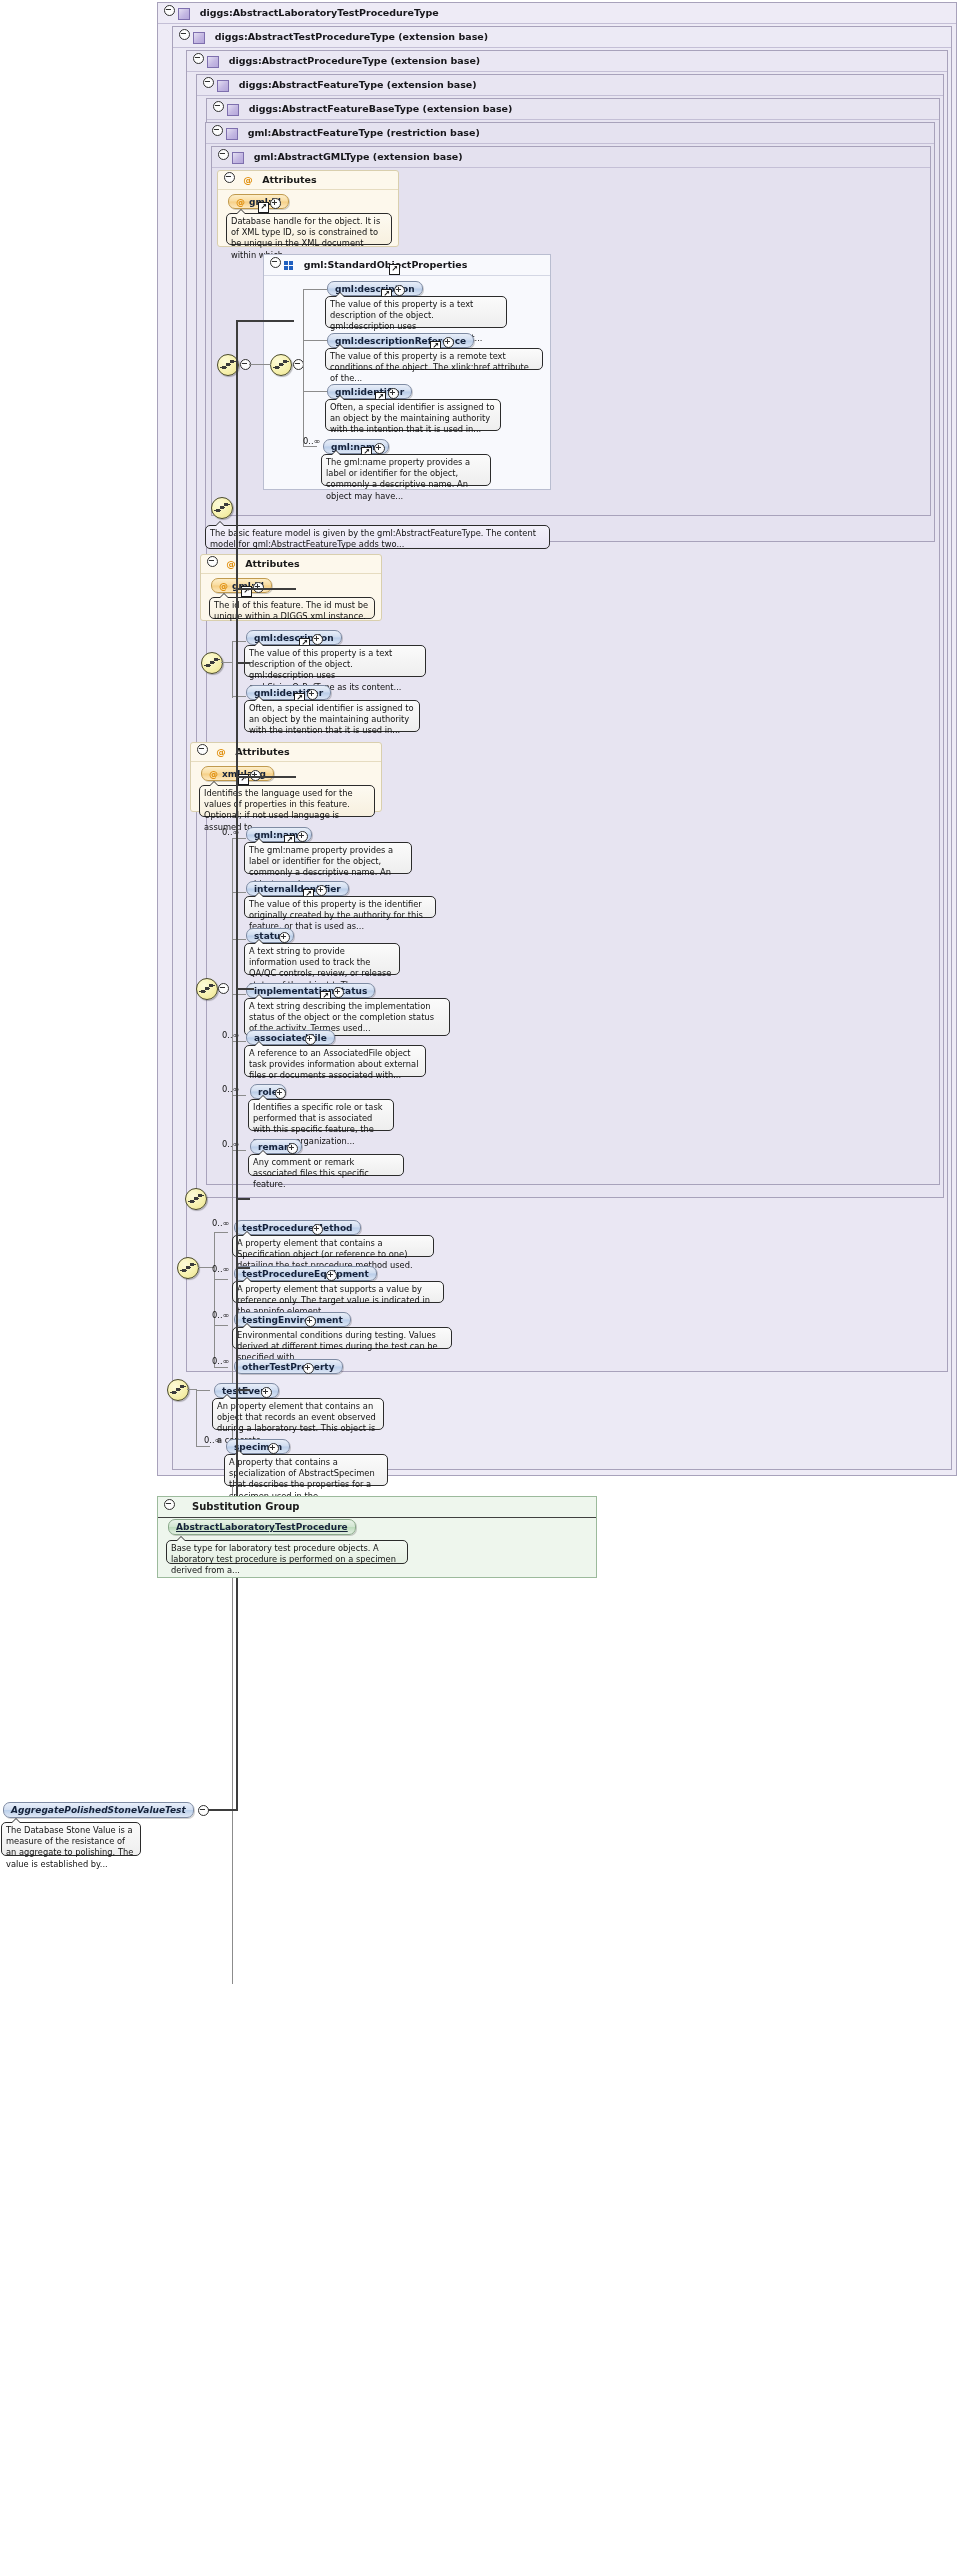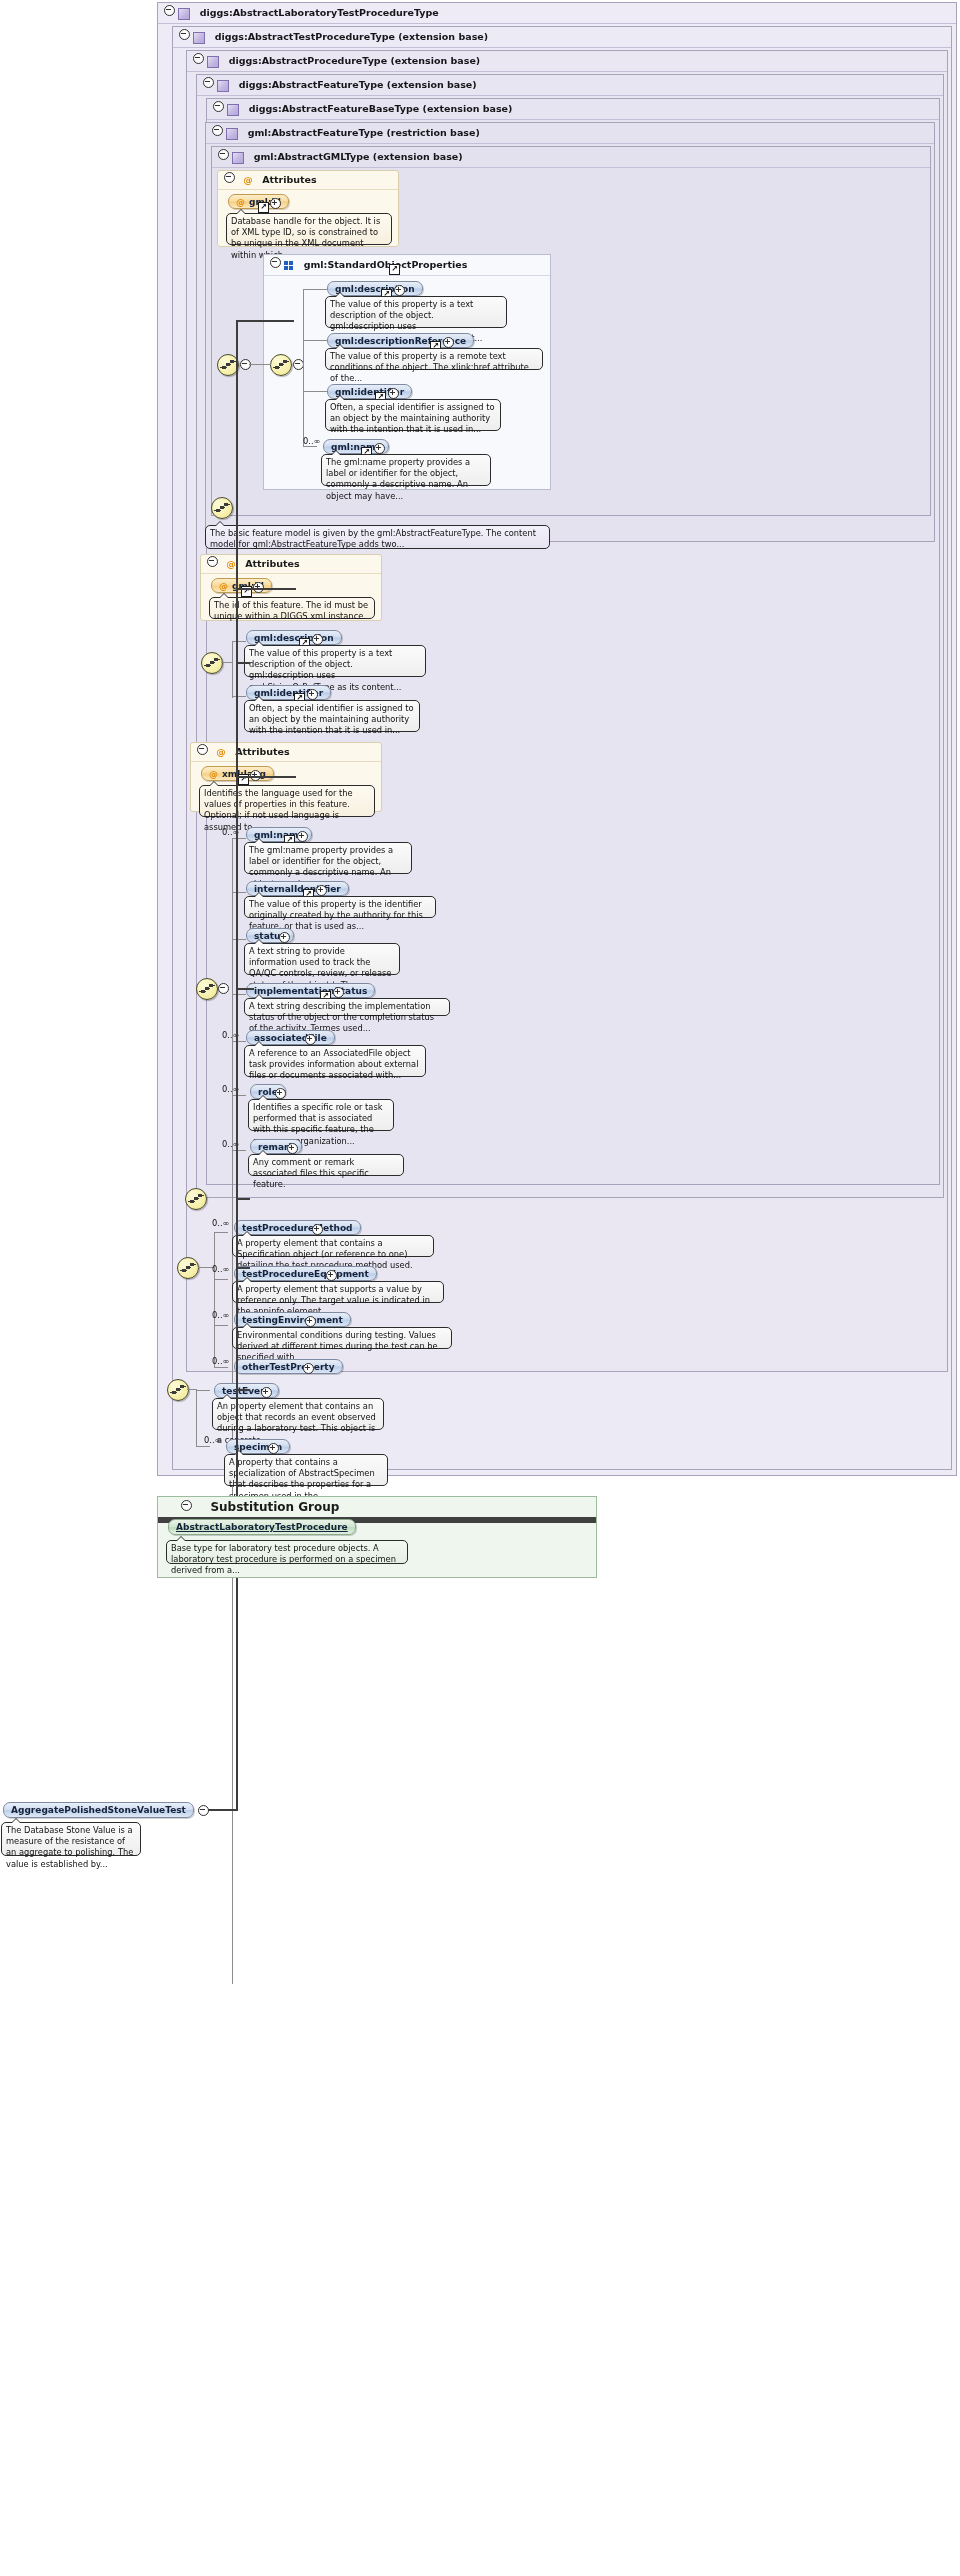--- a/index.html
+++ b/index.html
@@ -68,20 +68,21 @@
   }
   .node.attr .at{margin:0 4px 0 0;}
   .node.subst{
     border:1px solid #8aa98a;
     background:linear-gradient(180deg,#e9f3e9 0%,#d2e6d2 48%,#bddcbd 52%,#e2f0e2 100%);
     text-decoration:underline;
   }
   .node.root{
     border:1px solid #7e8ba3;
     background:linear-gradient(180deg,#eaf0fa 0%,#d2def1 48%,#bacfea 52%,#dfe8f6 100%);
+    font-style:italic;
   }
 
   
   .doc{
     position:absolute;box-sizing:border-box;
     border:1px solid #2b2b2b;border-radius:5px;
     background:linear-gradient(180deg,#fbfbfb 0%,#eeeeee 100%);
     font-size:8.3px;line-height:11.2px;color:#111;
     padding:2px 5px 2px 4px;
   }
@@ -160,22 +161,22 @@
     font-size:8px;line-height:8px;text-align:center;color:#111;font-weight:bold;
   }
   .card{
     position:absolute;font-size:8.3px;color:#111;white-space:nowrap;
   }
   .substpanel{
     position:absolute;box-sizing:border-box;
     border:1px solid #9cba9c;background:#eef6ed;
   }
   .substpanel-hdr{
-    height:20px;line-height:20px;padding-left:23px;white-space:nowrap;
-    font-weight:bold;font-size:12px;border-bottom:6px solid #404040;
+    height:20px;line-height:20px;padding-left:6px;white-space:nowrap;
+    font-weight:bold;font-size:10px;border-bottom:1px solid #404040;
   }
 </style>
 </head>
 <body>
 
 <div class="frame lvl0 abs" style="left:157px;top:2px;width:800px;height:1474px;">
   <div class="frame-hdr">
     <span class="hdr-minus"></span>
     <span class="typebox"></span>
     <span>diggs:AbstractLaboratoryTestProcedureType</span>
@@ -413,21 +414,21 @@
 </div>
 <div class="circle-plus" style="left:279px;top:932px;"></div>
 <div class="doc" style="left:244px;top:943px;width:156px;height:32px;">A text string to provide information used to track the QA/QC controls, review, or release status of the object t. The...</div>
 
 <div class="ln h" style="left:232px;top:994px;width:14px;"></div>
 <div class="node" style="left:246px;top:983px;">
   <span>implementationStatus</span>
 </div>
 <div class="extlink" style="left:320px;top:991px;">↗</div>
 <div class="circle-plus" style="left:333px;top:987px;"></div>
-<div class="doc" style="left:244px;top:998px;width:206px;height:18px;">A text string describing the implementation status of the object or the completion status of the activity. Termes used...</div>
+<div class="doc" style="left:244px;top:998px;width:206px;height:38px;">A text string describing the implementation status of the object or the completion status of the activity. Termes used...</div>
 
 <div class="ln h" style="left:232px;top:1041px;width:14px;"></div>
 <div class="card" style="left:222px;top:1030px;">0..∞</div>
 <div class="node" style="left:246px;top:1030px;">
   <span>associatedFile</span>
 </div>
 <div class="circle-plus" style="left:305px;top:1034px;"></div>
 <div class="doc" style="left:244px;top:1045px;width:182px;height:32px;">A reference to an AssociatedFile object task provides information about external files or documents associated with...</div>
 
 <div class="ln h" style="left:232px;top:1095px;width:14px;"></div>

